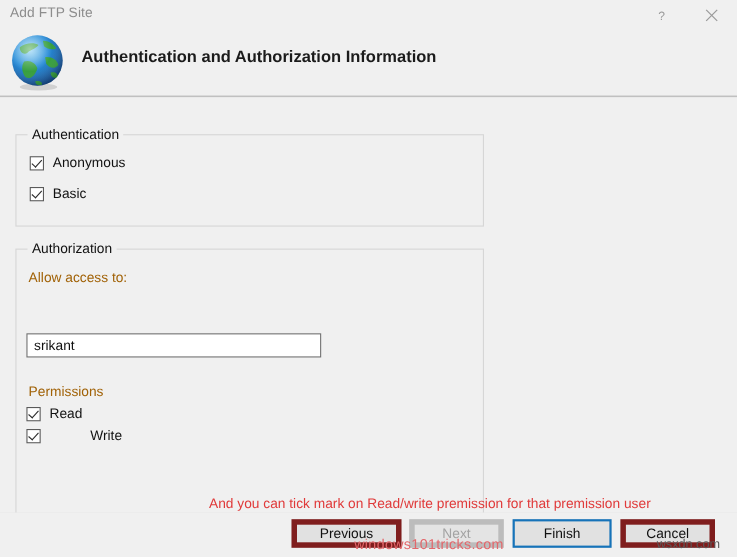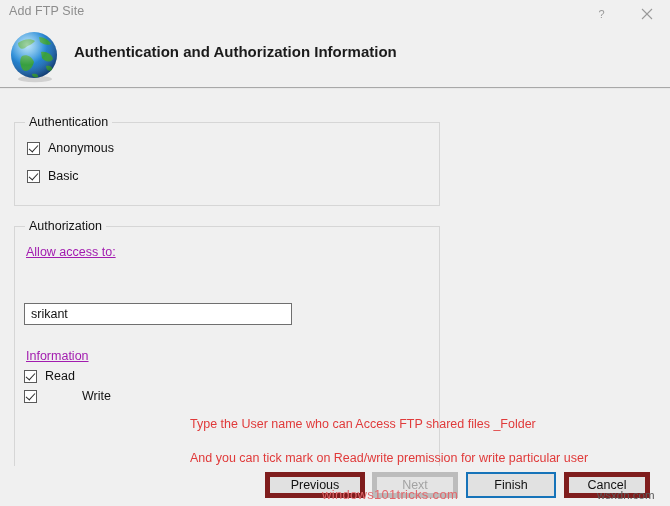--- a/index.html
+++ b/index.html
@@ -130,23 +130,22 @@
   .chk-label {
     font-size: 12.5px;
     color: #111;
     margin-left: 8px;
     white-space: nowrap;
   }
 
   .static-label {
     position: absolute;
     font-size: 12.5px;
-    color: #a21caf;
-    white-space: nowrap;
-    text-decoration: underline;
+    color: #a16207;
+    white-space: nowrap;
   }
 
   .combo {
     position: absolute;
     box-sizing: border-box;
     border: 1px solid #acacac;
     background: #dedede;
     background: linear-gradient(to bottom, #e3e3e3 0%, #d8d8d8 100%);
     display: flex;
     align-items: center;
@@ -328,34 +327,33 @@
     <div class="gb-title">Authorization</div>
   </div>
 
   <div class="static-label" style="left:26px; top:156px;">Allow access to:</div>
 
 
   <div class="textbox" style="left:24px; top:214px; width:268px; height:22px;">
     <span class="textbox-value">srikant</span>
   </div>
 
-  <div class="static-label" style="left:26px; top:260px;">Information</div>
+  <div class="static-label" style="left:26px; top:260px;">Permissions</div>
 
   <div class="chk-row" style="left:24px; top:279px;">
     <span class="chk-box checked"></span>
     <span class="chk-label">Read</span>
   </div>
 
   <div class="chk-row" style="left:24px; top:299px;gap:37px;">
     <span class="chk-box checked"></span>
     <span class="chk-label">Write</span>
   </div>
 
-  <div class="annotation" id="ann1">Type the User name who can Access FTP shared files _Folder</div>
-  <div class="annotation" id="ann2">And you can tick mark on Read/write premission for write particular user</div>
+  <div class="annotation" id="ann2">And you can tick mark on Read/write premission for that premission user</div>
 </div>
 
 <div class="footer-sep"></div>
 <div class="footer-sep2"></div>
 <div class="footer"></div>
 
 <div class="btn" id="btn-previous">Previous</div>
 <div class="btn disabled" id="btn-next">Next</div>
 <div class="btn default" id="btn-finish">Finish</div>
 <div class="btn" id="btn-cancel">Cancel</div>

